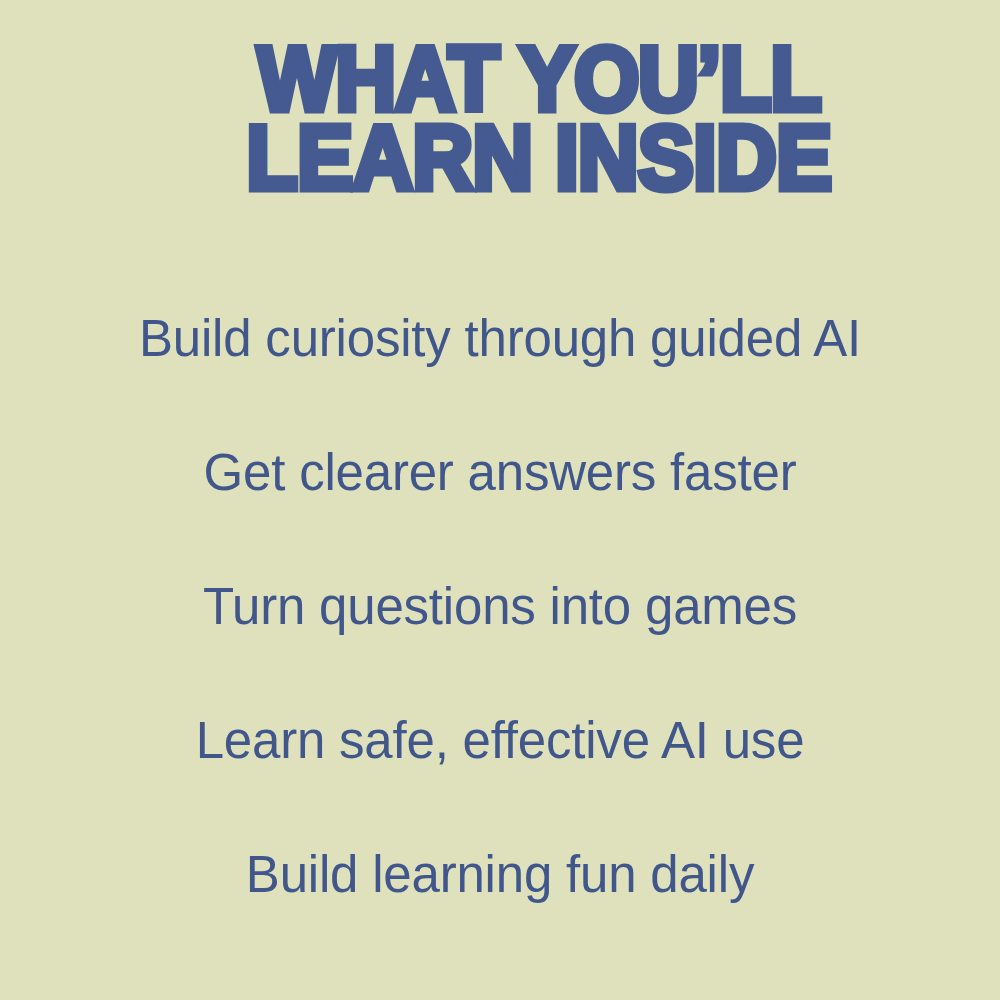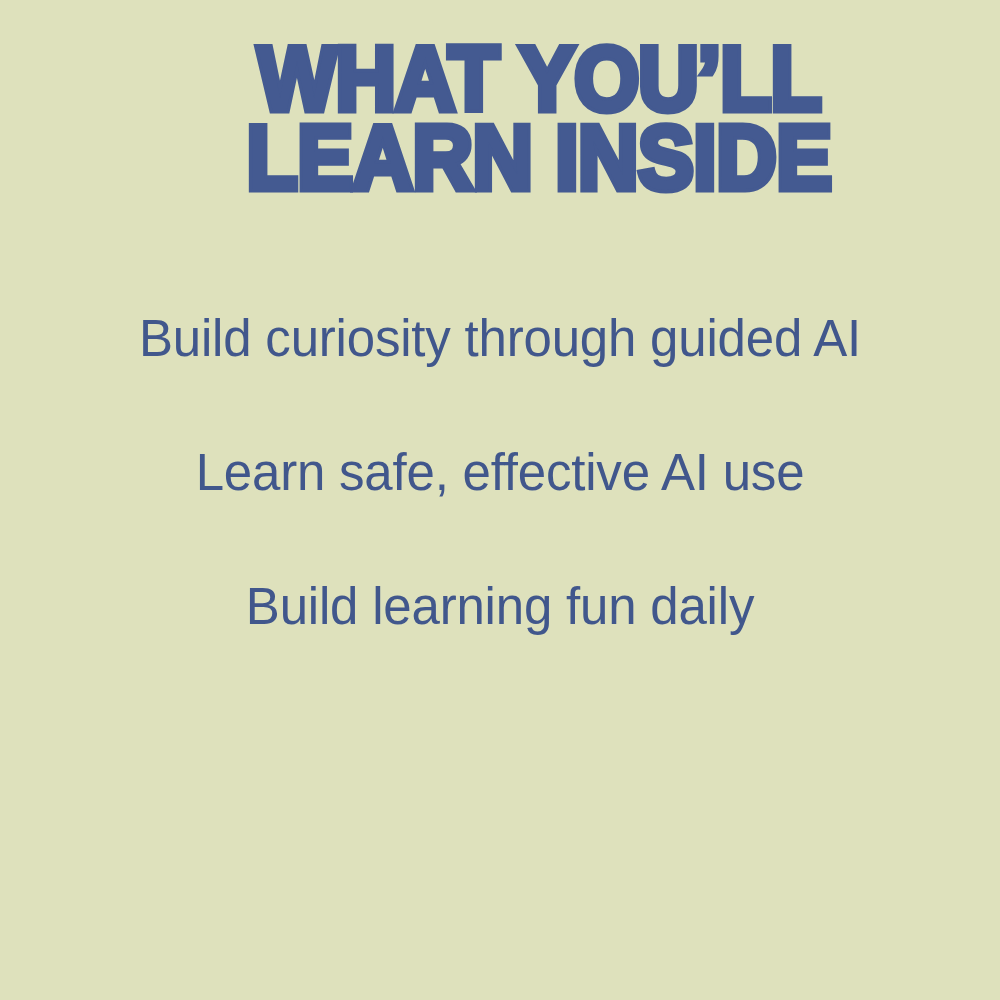--- a/index.html
+++ b/index.html
@@ -94,17 +94,19 @@
 
 <div class="poster">
 
   <div class="headline">
     <span class="headline-line l1">WHAT YOU’LL</span>
     <span class="headline-line l2">LEARN INSIDE</span>
   </div>
 
   <div class="benefits">
     <span class="benefit-item">Build curiosity through guided AI</span>
+    <span class="benefit-item">Get clearer answers faster</span>
+    <span class="benefit-item">Turn questions into games</span>
     <span class="benefit-item">Learn safe, effective AI use</span>
     <span class="benefit-item">Build learning fun daily</span>
   </div>
 
 </div>
 
 </body></html>

